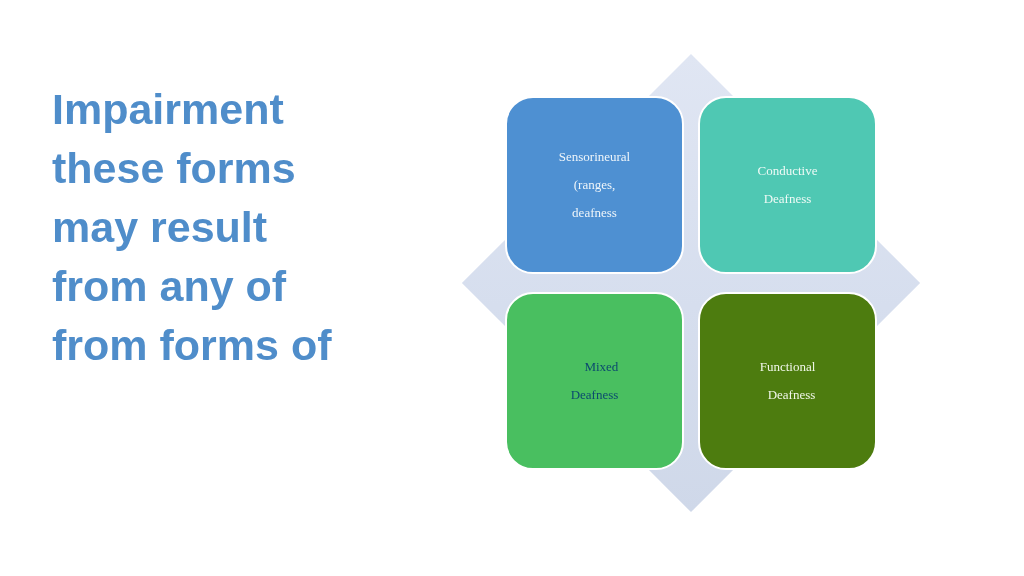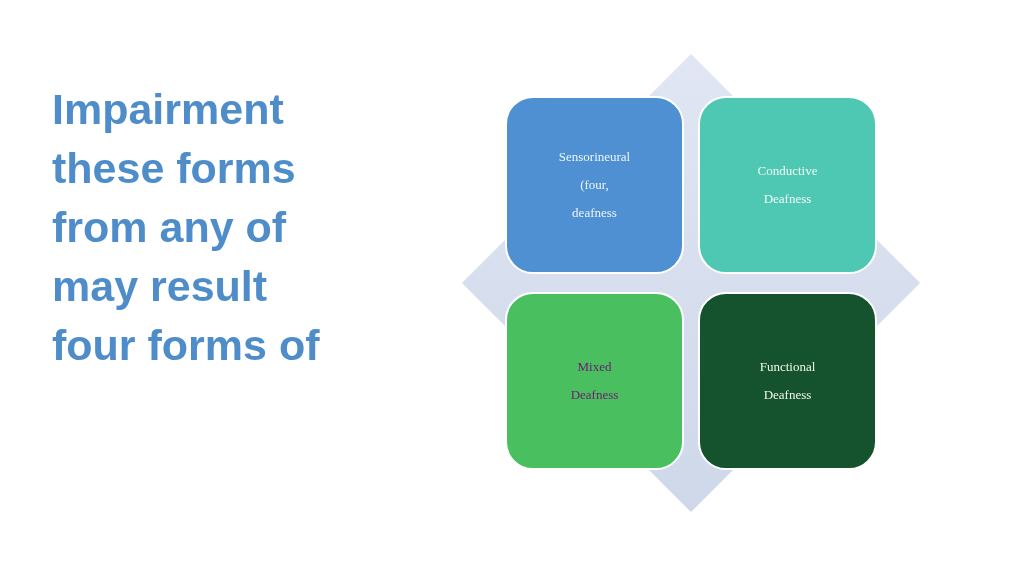--- a/index.html
+++ b/index.html
@@ -59,49 +59,49 @@
   .box-4 { left: 698px; top: 292px; }
 </style>
 </head>
 <body>
 
 <div class="slide">
 
   <div class="title-block" style="color: rgb(79, 141, 202);">
     <div class="title-line">Impairment</div>
     <div class="title-line">these forms</div>
+    <div class="title-line">may result</div>
     <div class="title-line">from any of</div>
-    <div class="title-line">may result</div>
-    <div class="title-line">four forms of</div>
+    <div class="title-line">from forms of</div>
   </div>
 
   <div class="diamond"></div>
 
   <div class="matrix-box box-1" style="background-color: rgb(78, 144, 210); color: rgb(238, 245, 250);">
     <div>
       <span class="line">Sensorineural</span>
-      <span class="line">(four,</span>
+      <span class="line">(ranges,</span>
       <span class="line">deafness</span>
     </div>
   </div>
 
   <div class="matrix-box box-2" style="background-color: rgb(79, 200, 179); color: rgb(239, 250, 246);">
     <div>
       <span class="line">Conductive</span>
       <span class="line">Deafness</span>
     </div>
   </div>
 
-  <div class="matrix-box box-3" style="background-color: rgb(73, 191, 96); color: #701a75;">
+  <div class="matrix-box box-3" style="background-color: rgb(73, 191, 96); color: #0c4a6e; text-align: right;">
     <div>
       <span class="line">Mixed</span>
       <span class="line">Deafness</span>
     </div>
   </div>
 
-  <div class="matrix-box box-4" style="background-color: #14532d; color: rgb(241, 247, 234);">
+  <div class="matrix-box box-4" style="background-color: #4d7c0f; color: rgb(241, 247, 234); text-align: right;">
     <div>
       <span class="line">Functional</span>
       <span class="line">Deafness</span>
     </div>
   </div>
 
 </div>
 
 </body></html>

